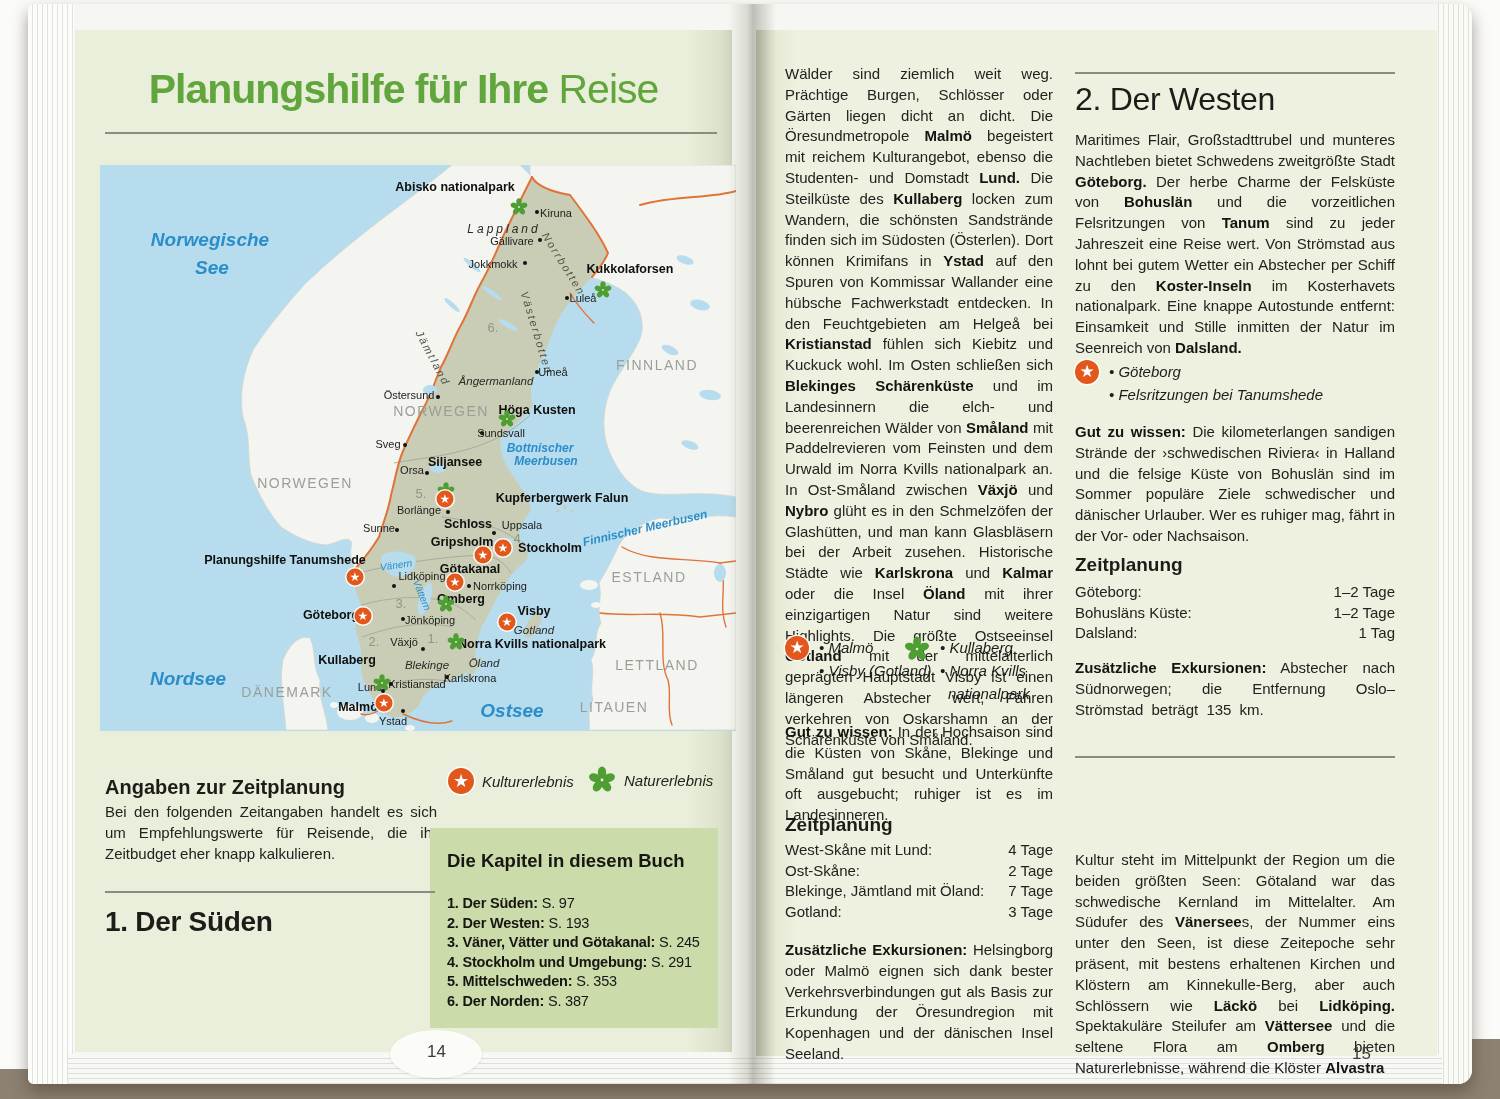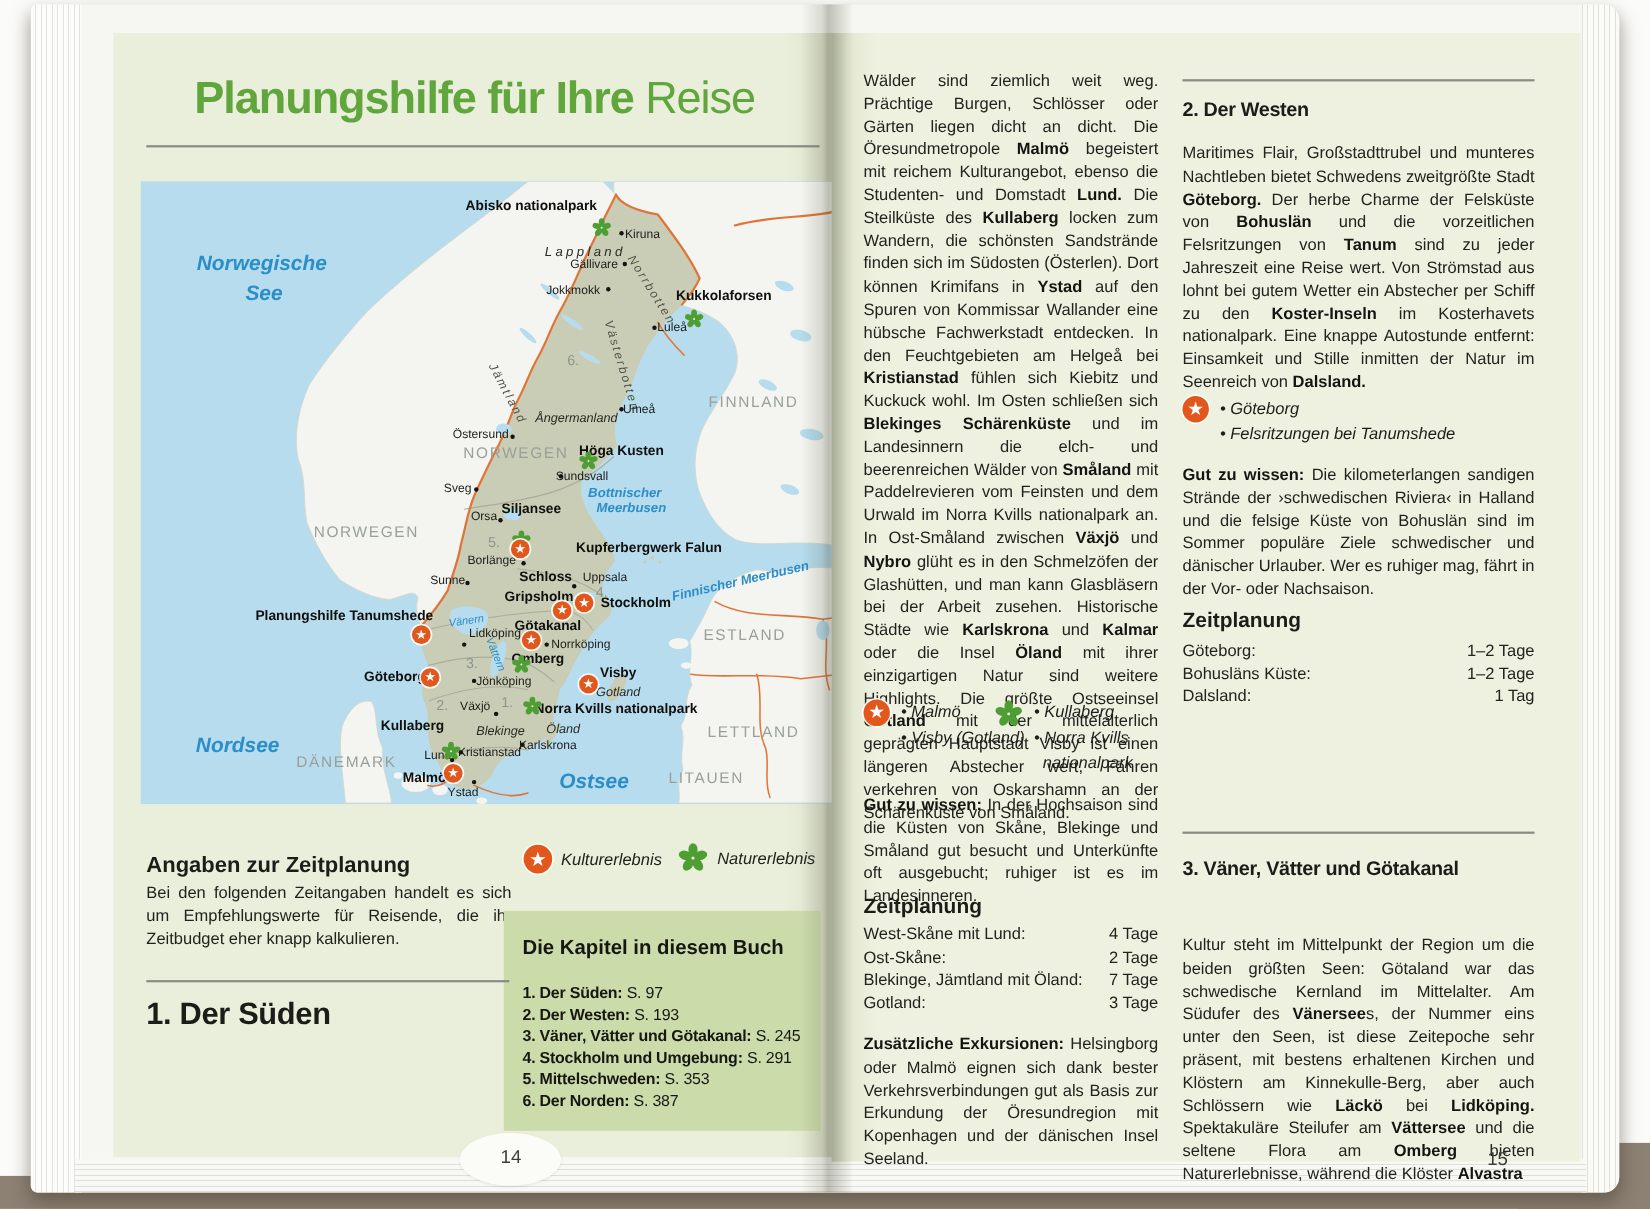--- a/index.html
+++ b/index.html
@@ -24,21 +24,21 @@
   .stack-right{position:absolute;right:0;top:0;width:34px;height:100%;
     background:repeating-linear-gradient(90deg,#e0e0d8 0 1px,#fafaf6 1px 5px);
     border-radius:0 14px 14px 0;}
   .stack-bottom{position:absolute;left:40px;right:30px;bottom:0;height:30px;
     background:repeating-linear-gradient(180deg,#f8f8f4 0 4px,#dededa 4px 5px);}
   .gutter{position:absolute;left:700px;top:0;width:48px;height:100%;
     background:linear-gradient(90deg,rgba(0,0,0,0) 0%,rgba(86,88,66,.18) 40%,rgba(70,72,52,.32) 52%,rgba(0,0,0,0) 100%);z-index:5;pointer-events:none;}
 
   .page{position:absolute;top:26px;}
   .page-left{left:47px;width:657px;height:1022px;
-    background:linear-gradient(90deg,#eaefdb 0%,#eaefdb 93%,#dde2cc 98%,#d0d5bf 100%);margin-left:28px;}
+    background:linear-gradient(90deg,#eaefdb 0%,#eaefdb 93%,#dde2cc 98%,#d0d5bf 100%);}
   .page-right{left:728px;width:681px;height:1026px;
     background:linear-gradient(90deg,#ccd1ba 0%,#e2e7d1 2%,#eef1e0 6%,#eef1e0 100%);}
 
   
   .lp-title{position:absolute;left:0;top:36px;width:100%;text-align:center;
     font-size:41px;letter-spacing:-1px;color:#61a63d;}
   .lp-title .tb{font-weight:700;}
   .lp-title .tl{font-weight:400;}
   .rule{position:absolute;height:2px;background:#8b8b82;}
   .lp-rule1{left:30px;top:102px;width:612px;height:1.5px;}
@@ -82,21 +82,21 @@
   .cb-row{font-size:14.5px;line-height:19.5px;color:#161612;white-space:nowrap;letter-spacing:-.2px;}
   .cb-row .cb-t{font-weight:700;}
 
   .corner-bump{position:absolute;left:315px;top:1000px;width:92px;height:48px;border-radius:50%;
     background:#fbfcf8;box-shadow:0 1px 3px rgba(0,0,0,.08);}
   .pagenum{position:absolute;font-size:17px;color:#3c3c38;}
   .pn-left{left:352px;top:1012px;}
   .pn-right{left:596px;top:1014px;}
   .rp-body{position:absolute;font-size:15px;line-height:20.8px;color:#22221e;text-align:justify;}
   .rp-body b{color:#141410;}
-  .rp-h2{position:absolute;font-size:18px;font-weight:700;color:#1c1c18;letter-spacing:-.3px;line-height:31px;}
+  .rp-h2{position:absolute;font-size:32px;font-weight:400;color:#1c1c18;letter-spacing:-.3px;line-height:31px;}
   .rp-sub{position:absolute;font-size:19px;font-weight:700;color:#1c1c18;}
   .zp-rows{position:absolute;}
   .zp-row{display:flex;justify-content:space-between;font-size:15px;line-height:20.5px;color:#22221e;}
   .iconlist{position:absolute;display:flex;gap:10px;}
   .iconlist .items{font-size:15px;font-style:italic;line-height:23px;color:#1d1d19;}
   .iconlist .items div::before{content:"• ";}
   .iconlist .items div.cont::before{content:"";}
   .rp-rule1{left:319px;top:42px;width:320px;height:1.5px;}
   .rp-rule2{left:319px;top:726px;width:320px;height:1.5px;}
 </style>
@@ -493,22 +493,22 @@
         </div>
       <div class="zp-row">
           <span>Bohusläns Küste:</span>
           <span>1–2 Tage</span>
         </div>
       <div class="zp-row">
           <span>Dalsland:</span>
           <span>1 Tag</span>
         </div>
     </div>
+    <div class="rp-body" style="left:319px;top:628px;width:320px;word-spacing:4px;"><b>Zusätzliche Exkursionen:</b> Abstecher nach Südnorwegen; die Entfernung Oslo–Strömstad beträgt 135 km.</div>
 
     <div class="rule rp-rule2"></div>
-    <div class="rp-h2" style="left:319px;top:744px;width:320px;">3. Väner, Vätter und Götakanal</div>
     <div class="rp-body" style="left:319px;top:820px;width:320px;">Kultur steht im Mittelpunkt der Region um die beiden größten Seen: Götaland war das schwedische Kernland im Mittelalter. Am Südufer des <b>Vänersee</b>s, der Nummer eins unter den Seen, ist diese Zeitepoche sehr präsent, mit bestens erhaltenen Kirchen und Klöstern am Kinnekulle-Berg, aber auch Schlössern wie <b>Läckö</b> bei <b>Lidköping.</b> Spektakuläre Steilufer am <b>Vättersee</b> und die seltene Flora am <b>Omberg</b> bieten Naturerlebnisse, während die Klöster <b>Alvastra</b></div>
 
     <div class="pagenum pn-right">15</div>
   </div>
 
   <div class="gutter"></div>
 </div>
 
 </body></html>

